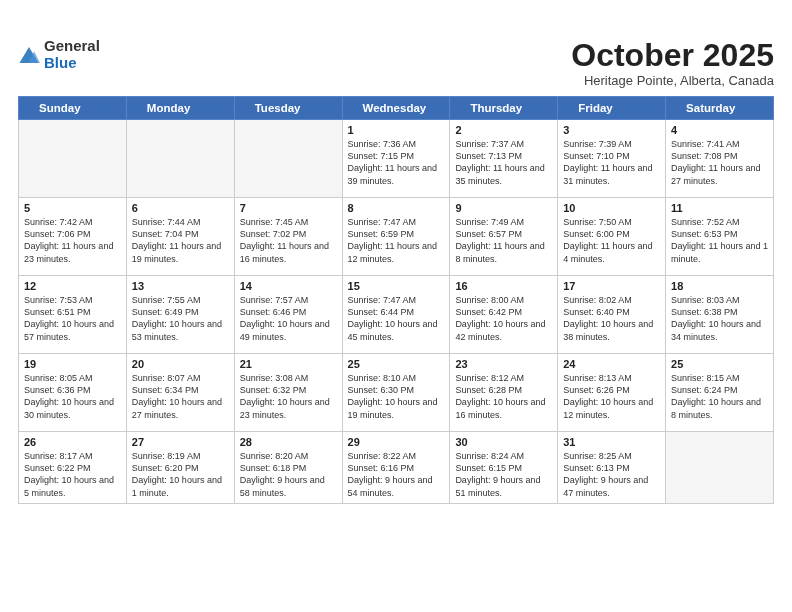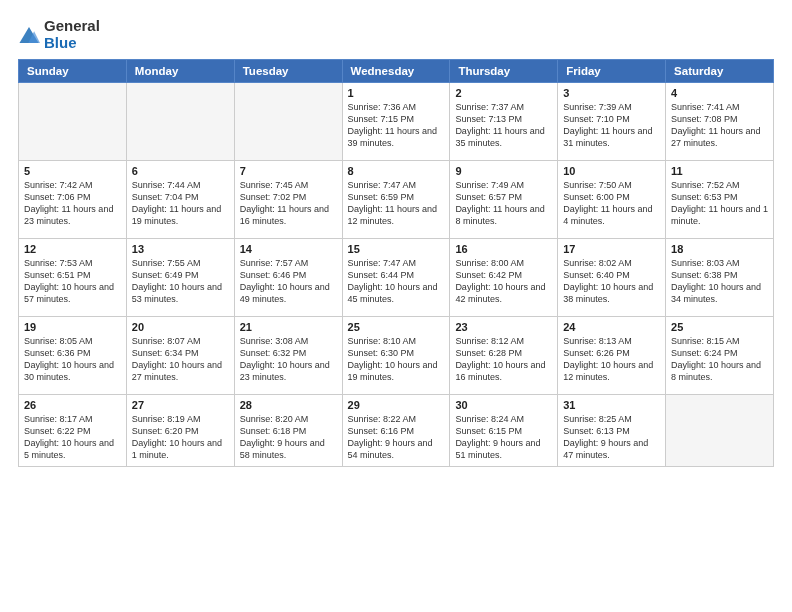--- a/index.html
+++ b/index.html
@@ -13,20 +13,21 @@
     .page {
       width: 792px;
       height: 612px;
       padding: 18px 18px 10px 18px;
     }
     .header {
       display: flex;
       justify-content: space-between;
       align-items: flex-start;
       margin-bottom: 8px;
+      margin-top: 20px;
     }
     .logo {
       display: flex;
       align-items: center;
     }
     .logo-text {
       display: flex;
       flex-direction: column;
       line-height: 1.1;
     }
@@ -61,21 +62,21 @@
     .calendar {
       width: 100%;
       border-collapse: collapse;
       border: 1px solid #ccc;
     }
     .calendar th {
       background: #3a6db5;
       color: #fff;
       font-size: 11.5px;
       font-weight: bold;
-      padding: 5px 8px;
+      padding: 5px 20px;
       text-align: left;
       border: 1px solid #5585c8;
     }
     .calendar td {
       vertical-align: top;
       border: 1px solid #ccc;
       padding: 4px 5px;
       width: calc(100% / 7);
       font-size: 9.5px;
       color: #333;
@@ -110,20 +111,24 @@
     <div class="logo">
       <svg class="logo-icon" viewBox="0 0 30 30">
         <polygon points="15,4 28,26 2,26" fill="#1a6bb5" opacity="0.85"></polygon>
         <polygon points="22,10 30,26 14,26" fill="#4a90d9" opacity="0.7"></polygon>
       </svg>
       <div class="logo-text">
         <span class="logo-general">General</span>
         <span class="logo-blue">Blue</span>
       </div>
     </div>
+    <div class="title-block">
+      <div class="month-title">October 2025</div>
+      <div class="subtitle">Heritage Pointe, Alberta, Canada</div>
+    </div>
   </div>
 
   <table class="calendar">
     <thead>
       <tr>
       <th>Sunday</th>
           <th>Monday</th>
           <th>Tuesday</th>
           <th>Wednesday</th>
           <th>Thursday</th>

